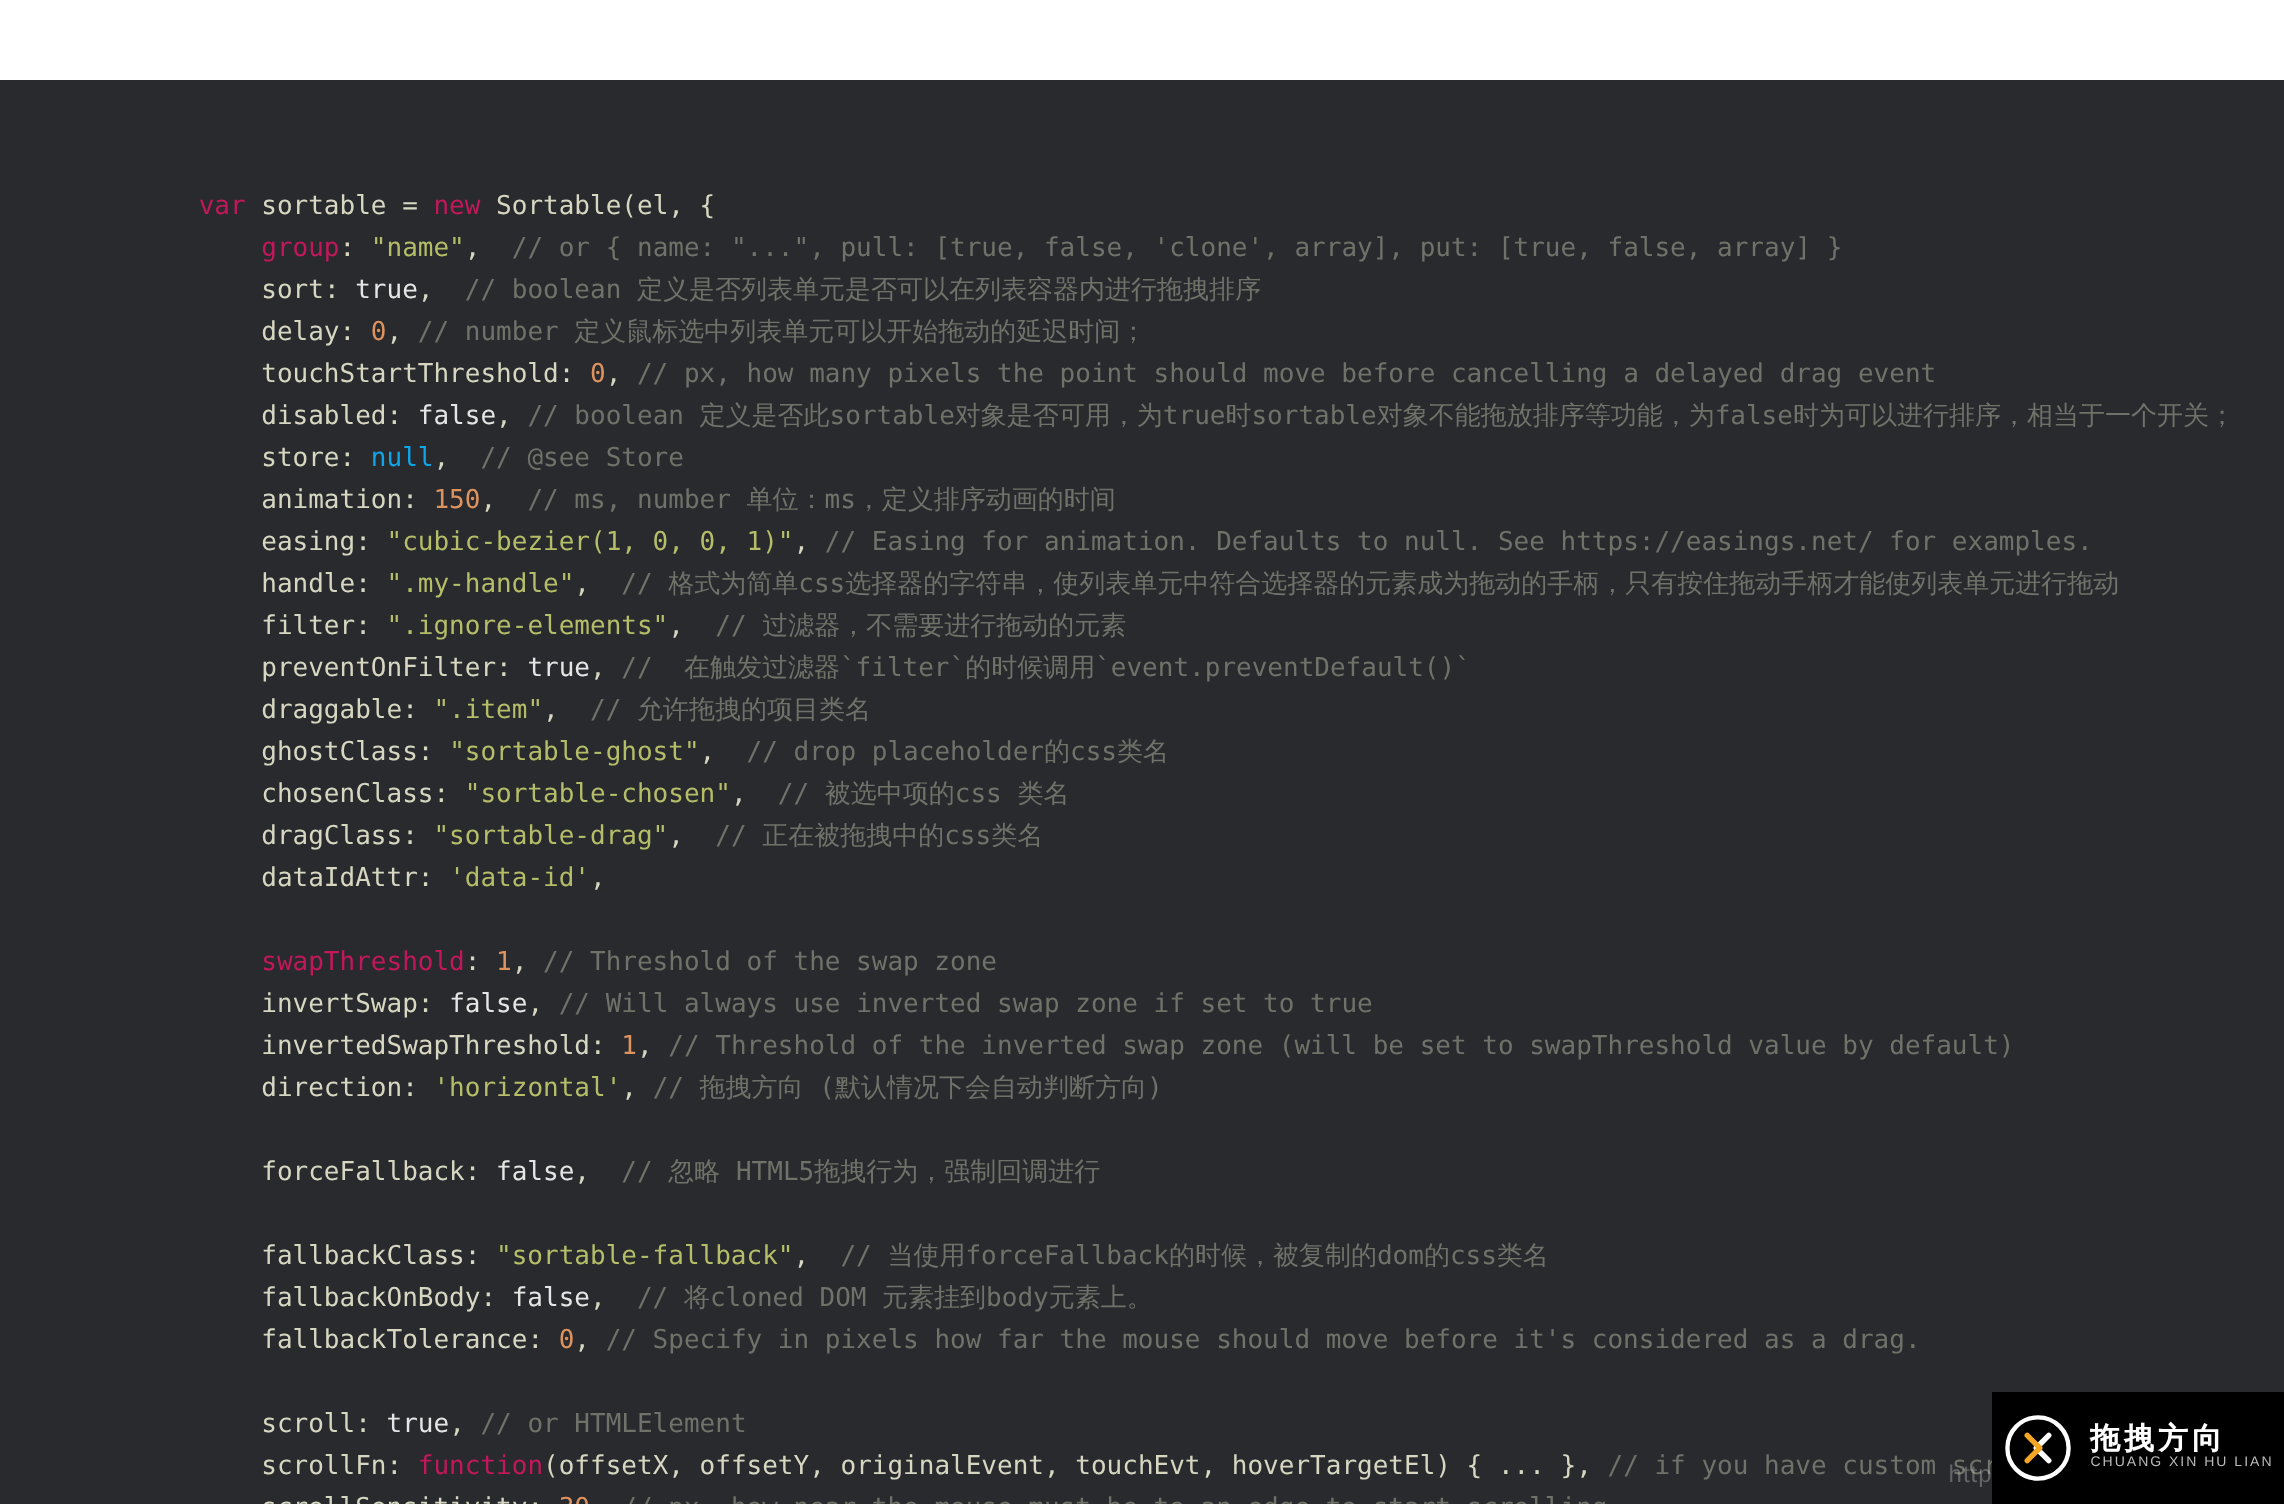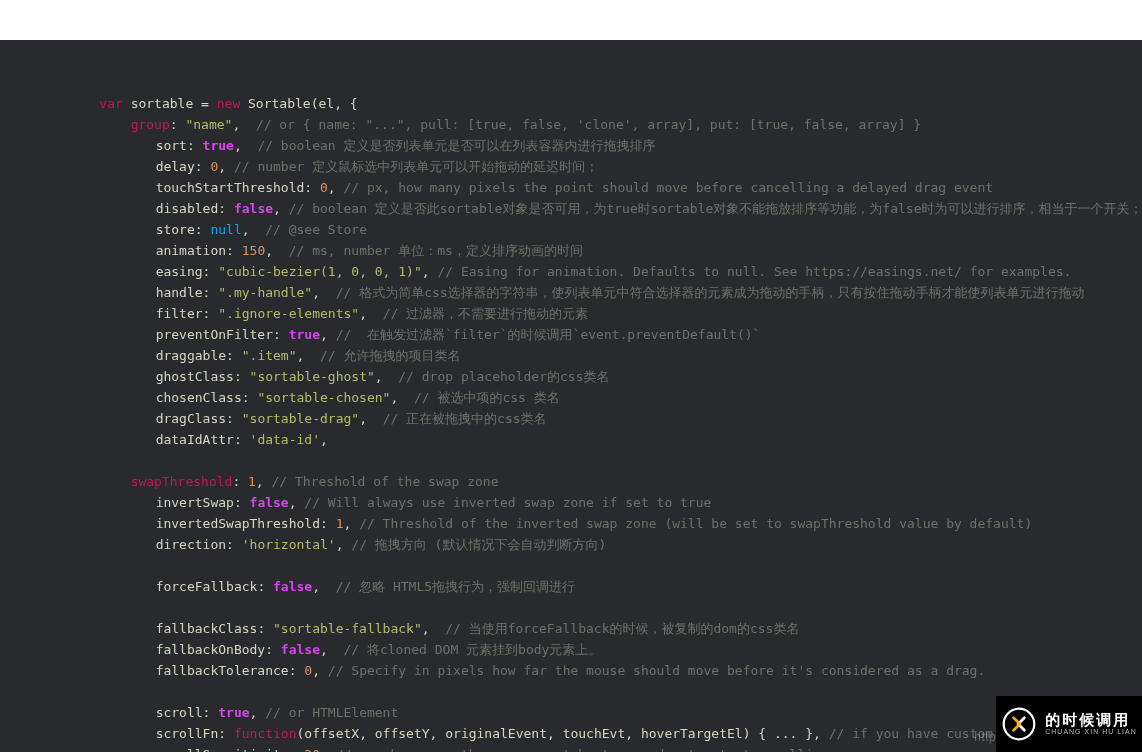--- a/index.html
+++ b/index.html
@@ -24,25 +24,25 @@
     bottom: 0;
     background: #282a2e;
     color: #cfd0c2;
     font-size: 13px;
     line-height: 21px;
     padding: 32px 0 0 68px;
     white-space: pre;
     overflow: hidden;
   }
   .kw { color: #c2185b; } 
-  .prop { color: #d7d7c1; margin-left: 25px; } 
+  .prop { color: #d7d7c1; } 
   .punc { color: #d7d7c1; }
   .str { color: #b5bd68; } 
   .num { color: #de935f; } 
-  .bool { color: #d946ef; font-weight: bold; } 
+  .bool { color: #e5e5e5; } 
   .null { color: #0ea5e9; }
   .ident { color: #d7d7c1; }
   .cmt { color: #6f7269; } 
   .line { display: block; height: 21px; }
 
   
   .csdn {
     position: absolute;
     right: 68px;
     bottom: 8px;
@@ -81,17 +81,17 @@
 <div class="csdn">https://blog.csdn.</div>
 
 <div class="cxlogo">
   <div class="wrap">
     <svg viewBox="0 0 40 40">
       <circle cx="20" cy="20" r="17" fill="none" stroke="#fff" stroke-width="2.4"></circle>
       <path d="M26 13l-7 7 7 7" fill="none" stroke="#fff" stroke-width="3" stroke-linecap="round" stroke-linejoin="round"></path>
       <path d="M14 13l7 7-7 7" fill="none" stroke="#f5a623" stroke-width="3" stroke-linecap="round" stroke-linejoin="round"></path>
     </svg>
     <div class="txt">
-      <span class="big">的时候调用</span>
+      <span class="big">拖拽方向</span>
       <span class="sm">CHUANG XIN HU LIAN</span>
     </div>
   </div>
 </div>
 
 </body></html>

